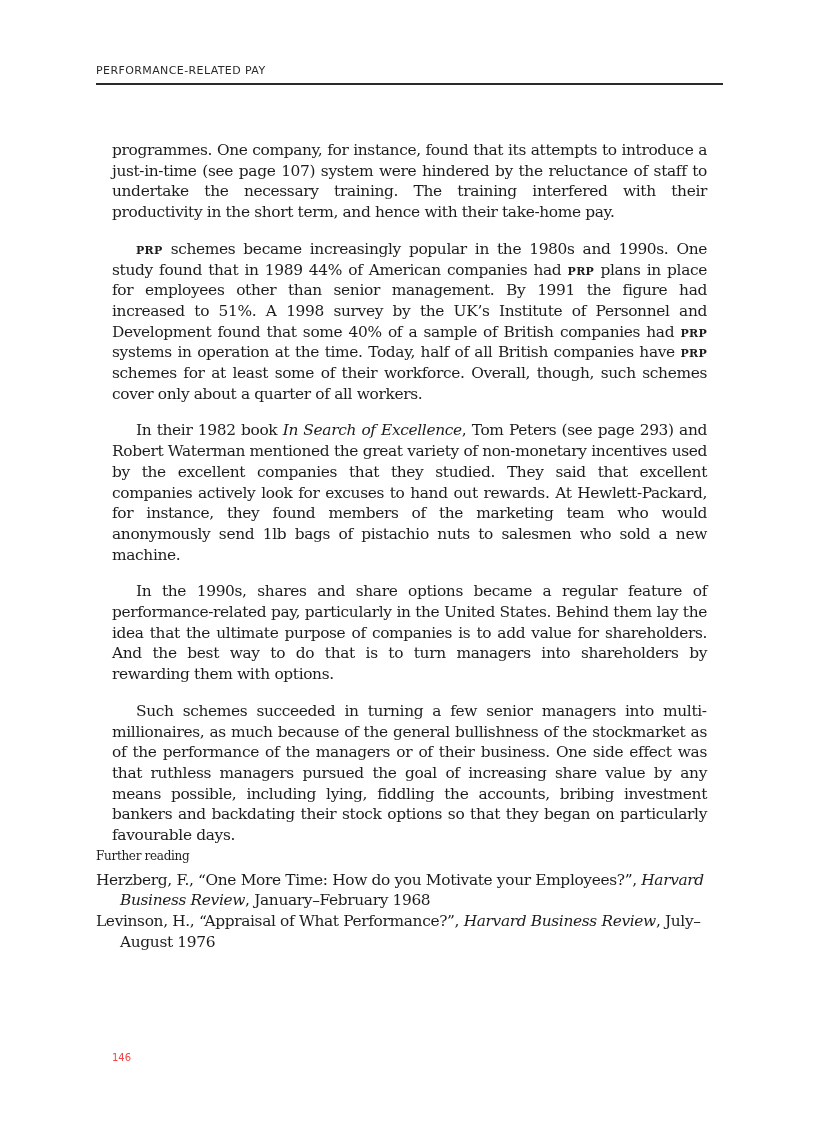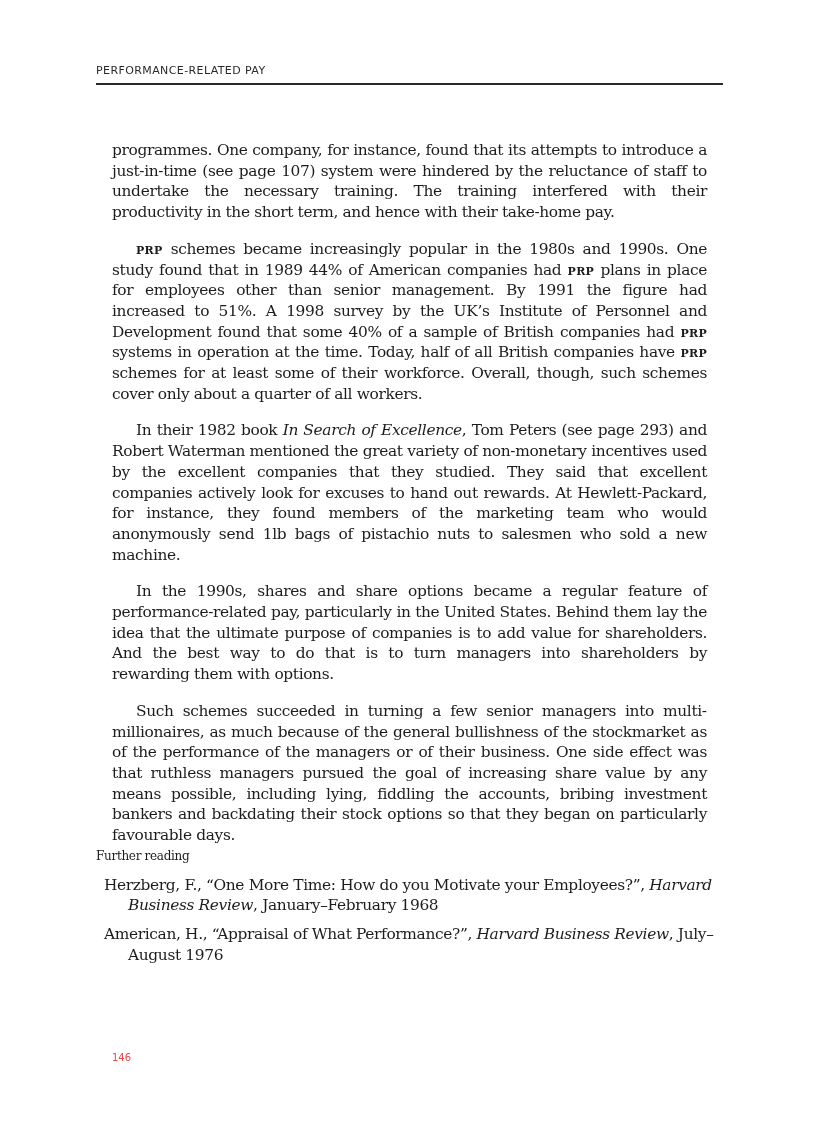--- a/index.html
+++ b/index.html
@@ -22,21 +22,21 @@
   }
   .body-text p { margin: 16px; hyphens: manual; }
   .body-text p.indent { text-indent: 24px; }
   .sc { font-variant: small-caps; letter-spacing: 0.3px; font-size: 16px; font-weight: bold; }
   .further {
     position: absolute; left: 96px; top: 846px; width: 627px;
     font-family: "DejaVu Serif", serif; font-size: 15.4px; line-height: 20.7px;
     color: #1c1c1c; letter-spacing: -0.35px;
   }
   .further h3 { margin: 0 0 3px 0; font-size: 12px; font-weight: normal; letter-spacing: -0.3px; }
-  .ref { padding-left: 24px; text-indent: -24px; margin: 8px; }
+  .ref { padding-left: 24px; text-indent: -24px; margin: 0; }
   .folio {
     position: absolute; left: 112px; top: 1052px;
     font-family: "DejaVu Sans", sans-serif; font-size: 10px; color: #ef4444;
   }
   em { }
 </style>
 </head>
 <body>
 
 <div class="page">
@@ -52,17 +52,17 @@
     <p class="indent"><span>In their 1982 book </span><em>In Search of Excellence</em><span>, Tom Peters (see page 293) and Robert Waterman mentioned the great variety of non-monetary incen­tives used by the excellent companies that they studied. They said that excellent companies actively look for excuses to hand out rewards. At Hewlett-Packard, for instance, they found members of the marketing team who would anonymously send 1lb bags of pistachio nuts to salesmen who sold a new machine.</span></p>
 
     <p class="indent">In the 1990s, shares and share options became a regular feature of performance-related pay, particularly in the United States. Behind them lay the idea that the ultimate purpose of companies is to add value for shareholders. And the best way to do that is to turn managers into share­holders by rewarding them with options.</p>
 
     <p class="indent">Such schemes succeeded in turning a few senior managers into multi­millionaires, as much because of the general bullishness of the stock­market as of the performance of the managers or of their business. One side effect was that ruthless managers pursued the goal of increasing share value by any means possible, including lying, fiddling the accounts, bribing investment bankers and backdating their stock options so that they began on particularly favourable days.</p>
   </div>
 
   <div class="further">
     <h3>Further reading</h3>
     <p class="ref"><span>Herzberg, F., “One More Time: How do you Motivate your Employees?”, </span><em>Harvard Business Review</em><span>, January–February 1968</span></p>
-    <p class="ref"><span>American, H., “Appraisal of What Performance?”, </span><em>Harvard Business Review</em><span>, July–August 1976</span></p>
+    <p class="ref"><span>Levinson, H., “Appraisal of What Performance?”, </span><em>Harvard Business Review</em><span>, July–August 1976</span></p>
   </div>
 
   <div class="folio">146</div>
 </div>
 
 </body></html>

